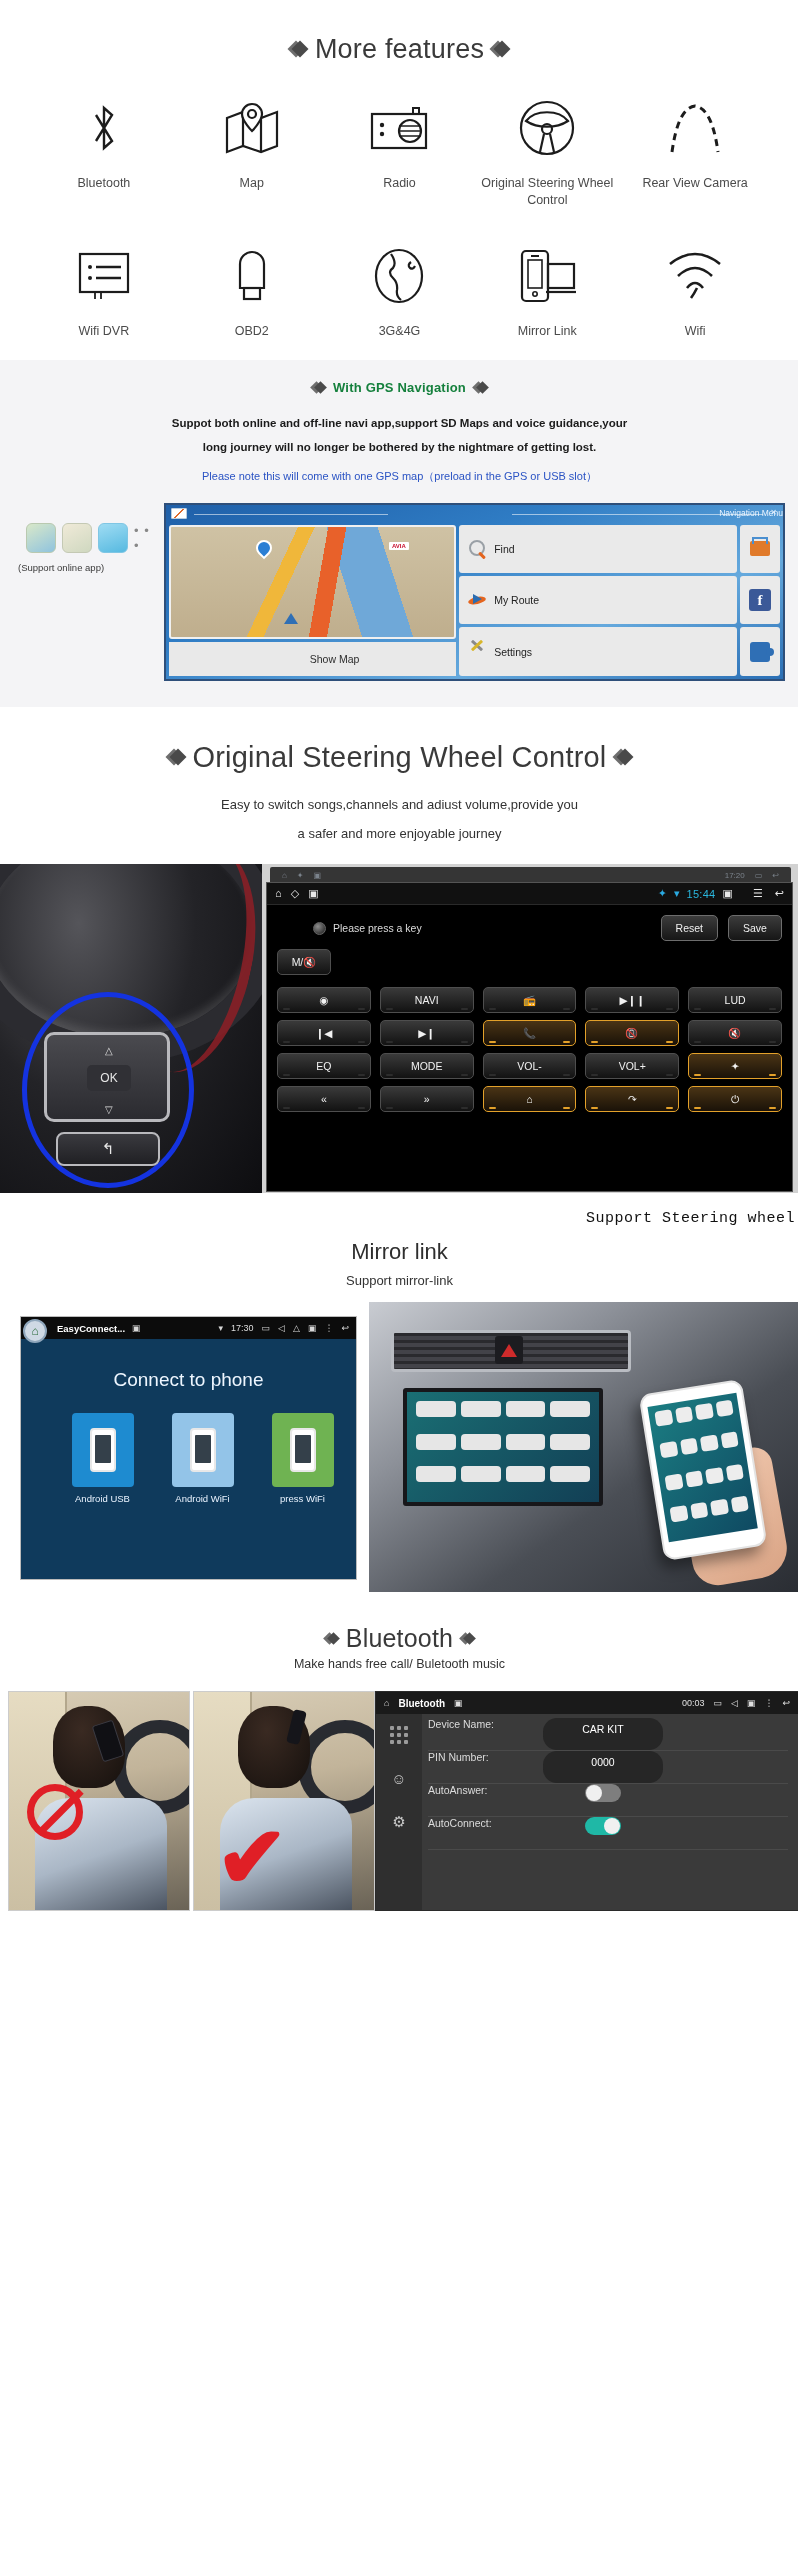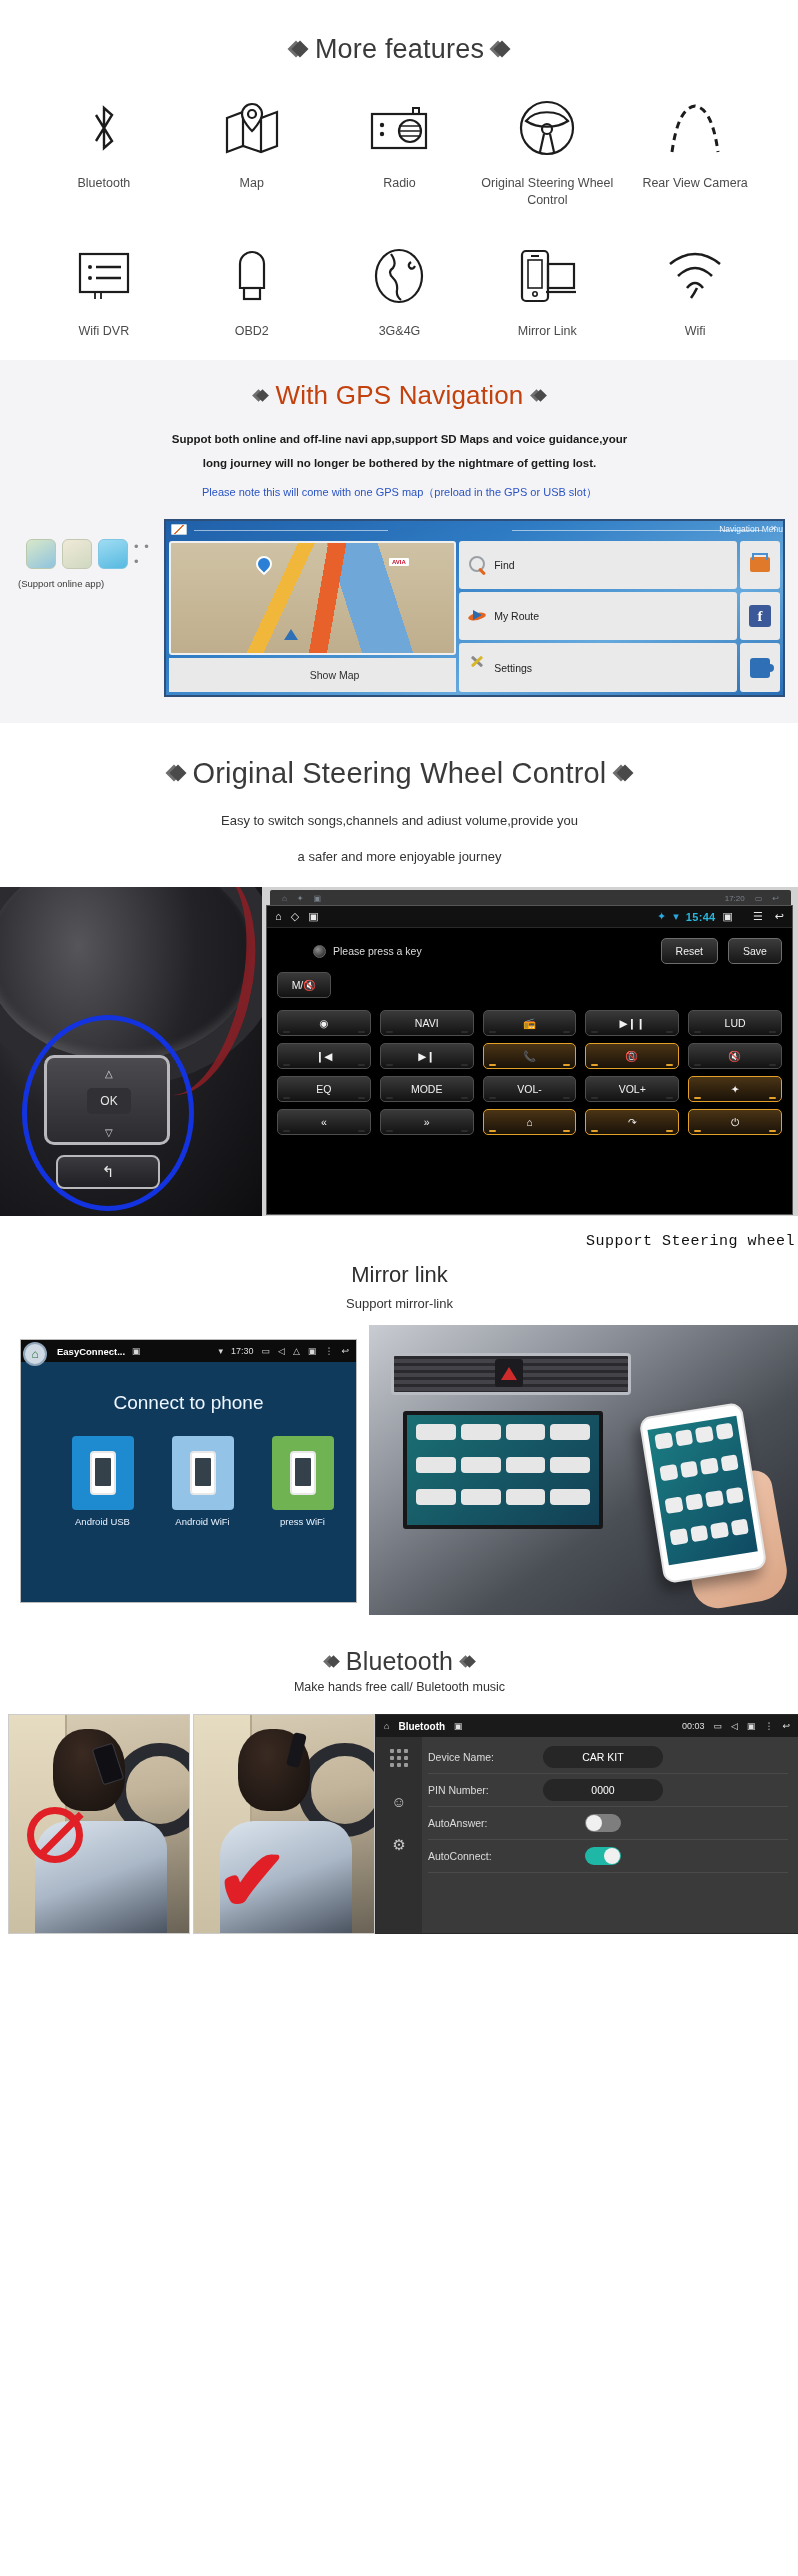--- a/index.html
+++ b/index.html
@@ -42,21 +42,21 @@
   .icon-cell {
     flex: 1 1 0; display: flex; flex-direction: column;
     align-items: center; text-align: center;
   }
   .icon-box { height: 74px; display: flex; align-items: center; justify-content: center; }
   .icon-cap { margin-top: 10px; font-size: 12.5px; color: #4b4b4b; line-height: 1.35; }
 
   
   .s-gps { background: #f4f4f6; padding: 20px 0 26px; }
   .s-gps .sec-head { margin-bottom: 16px; }
-  .s-gps .sec-head .ttl { font-size: 26px; font-weight: 400; color: #c2410c; }
+  .s-gps .sec-head .ttl { font-size: 13px; font-weight: 700; color: #15803d; }
   .gps-line {
     text-align: center; font-size: 11.5px; font-weight: bold;
     color: #1b1b1b; line-height: 2.1;
   }
   .gps-note {
     text-align: center; font-size: 11px; color: #2a53c4;
     margin-top: 8px; line-height: 1.8;
   }
   .gps-body { display: flex; align-items: flex-start; padding: 16px 14px 0 14px; gap: 10px; }
   .gps-apps { width: 140px; padding-top: 20px; flex: 0 0 auto; }
@@ -201,21 +201,21 @@
     margin-top: 10px; border:1px solid #555;
     display:flex; flex-direction:column;
   }
   .u-status {
     height: 22px; background:#111; display:flex; align-items:center;
     padding: 0 8px; gap: 8px; border-bottom:1px solid #2a2a2a;
   }
   .u-status .left { display:flex; align-items:center; gap:9px; }
   .u-status .mid { margin-left:auto; display:flex; align-items:center; gap:7px; }
   .u-status .right { display:flex; align-items:center; gap:12px; margin-left:12px; }
-  .u-clock { color:#29b6dd; font-size:11px; font-weight:bold; letter-spacing:0.3px; }
+  .u-clock { color:#29b6dd; font-size:11px; font-weight:normal; letter-spacing:0.3px; }
   .ic { color:#e8e8e8; font-size:11px; line-height:1; }
   .ic.bt { color:#2aa9e0; }
   .ic.wf { color:#2aa9e0; }
   .u-row1 { display:flex; align-items:center; padding: 10px 10px 2px 10px; }
   .u-press { display:flex; align-items:center; gap:7px; margin-left:36px; color:#dcdcdc; font-size:10.5px; }
   .u-dot {
     width:13px; height:13px; border-radius:50%;
     background: radial-gradient(circle at 35% 32%, #8e8e8e, #3a3a3a 70%);
     border:1px solid #666;
   }
@@ -380,21 +380,21 @@
   .btp-main { flex:1 1 auto; display:flex; }
   .btp-rail {
     width: 46px; background:#2f2f2f; display:flex; flex-direction:column;
     align-items:center; padding-top: 12px; gap: 26px;
   }
   .rail-dots { display:grid; grid-template-columns:repeat(3,4px); gap:3px; }
   .rail-dots span { width:4px;height:4px;background:#9a9a9a;border-radius:1px; display:block; }
   .rail-ic { color:#c9c9c9; font-size: 15px; }
   .btp-rows { flex:1 1 auto; padding: 4px 10px 4px 6px; }
   .btp-row {
-    display:flex; align-items:center; height: 33px;
+    display:flex; height: 33px;
     border-bottom: 1px solid #4a4a4a; gap: 10px;
   }
   .btp-label { color:#dcdcdc; font-size:10.5px; width: 105px; }
   .btp-val {
     background:#262626; border-radius: 14px; color:#fff; font-size:10.5px;
     padding: 5px 0; width: 120px; text-align:center;
   }
   .tgl { width: 36px; height: 18px; border-radius: 10px; position:relative; background:#7e7e7e; }
   .tgl .knob { position:absolute; top:1px; width:16px; height:16px; border-radius:50%; background:#f0f0f0; }
   .tgl.off .knob { left: 1px; }
@@ -597,21 +597,21 @@
     </div>
   </section>
 
   <section class="s-swc">
     <div class="sec-head">
       <span class="dia"></span>
       <span class="ttl">Original Steering Wheel Control</span>
       <span class="dia"></span>
     </div>
     <div class="swc-sub">Easy to switch songs,channels and adiust volume,provide you</div>
-    <div class="swc-sub" style="margin-top:11px">a safer and more enjoyable journey</div>
+    <div class="swc-sub" style="margin-top:4px">a safer and more enjoyable journey</div>
 
     <div class="swc-body">
 
       <div class="swc-photo">
         <span class="sw-rim"></span>
         <span class="sw-red"></span>
         <span class="sw-circle"></span>
         <div class="sw-pad">
           <span class="sw-up">△</span>
           <span class="sw-ok">OK</span>

